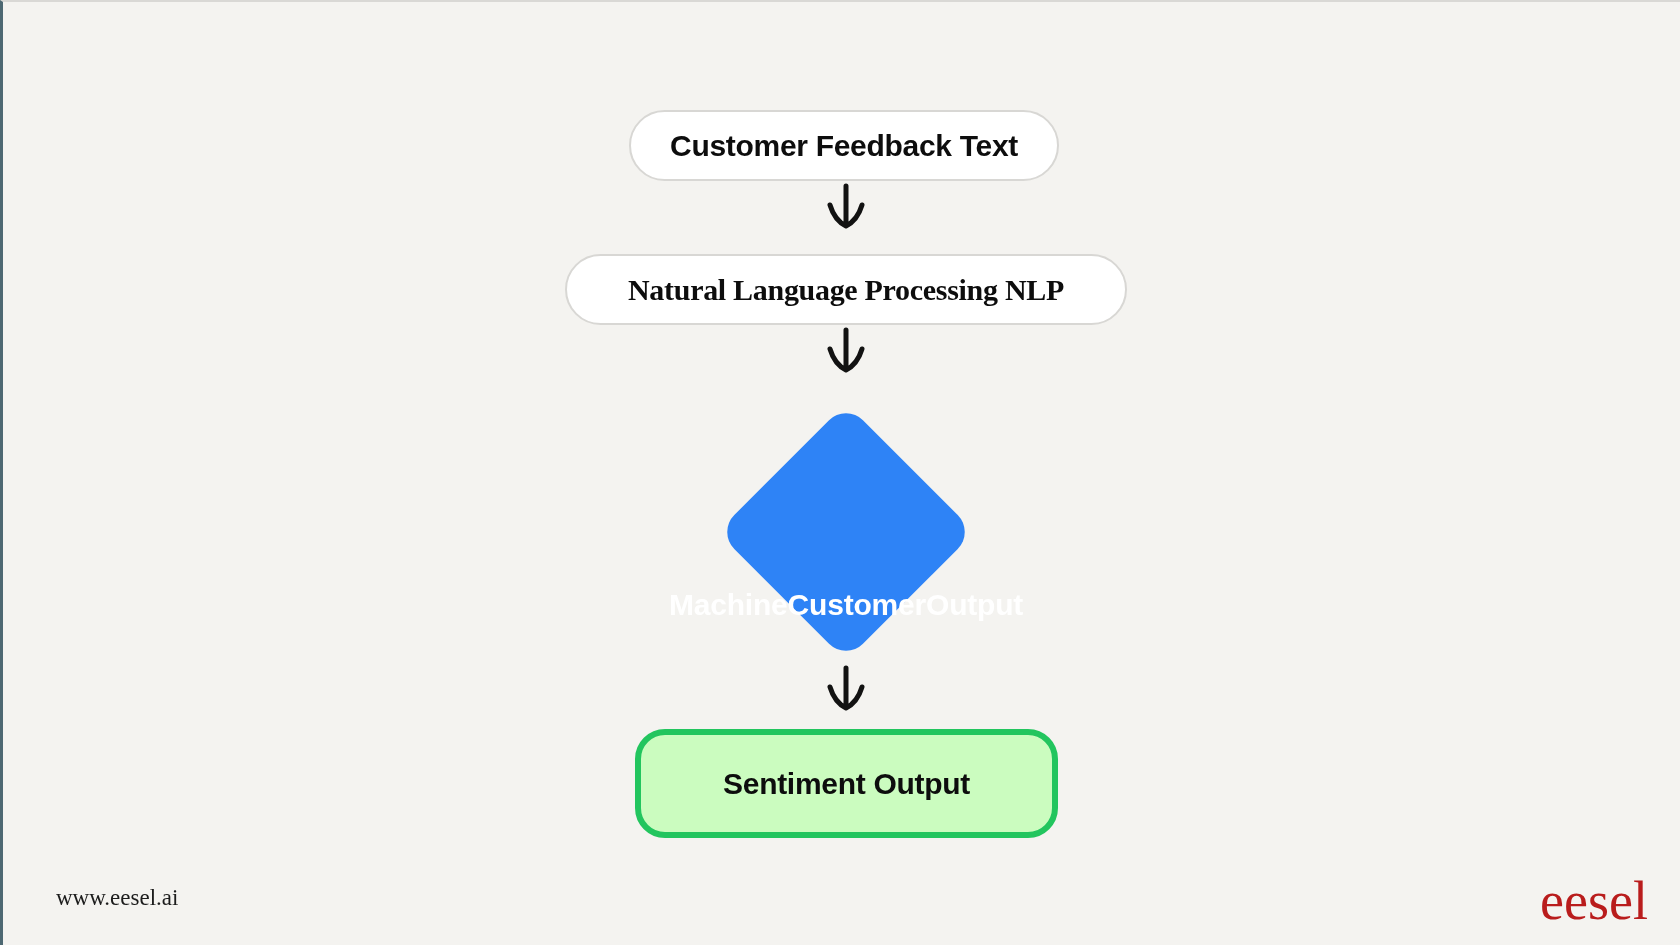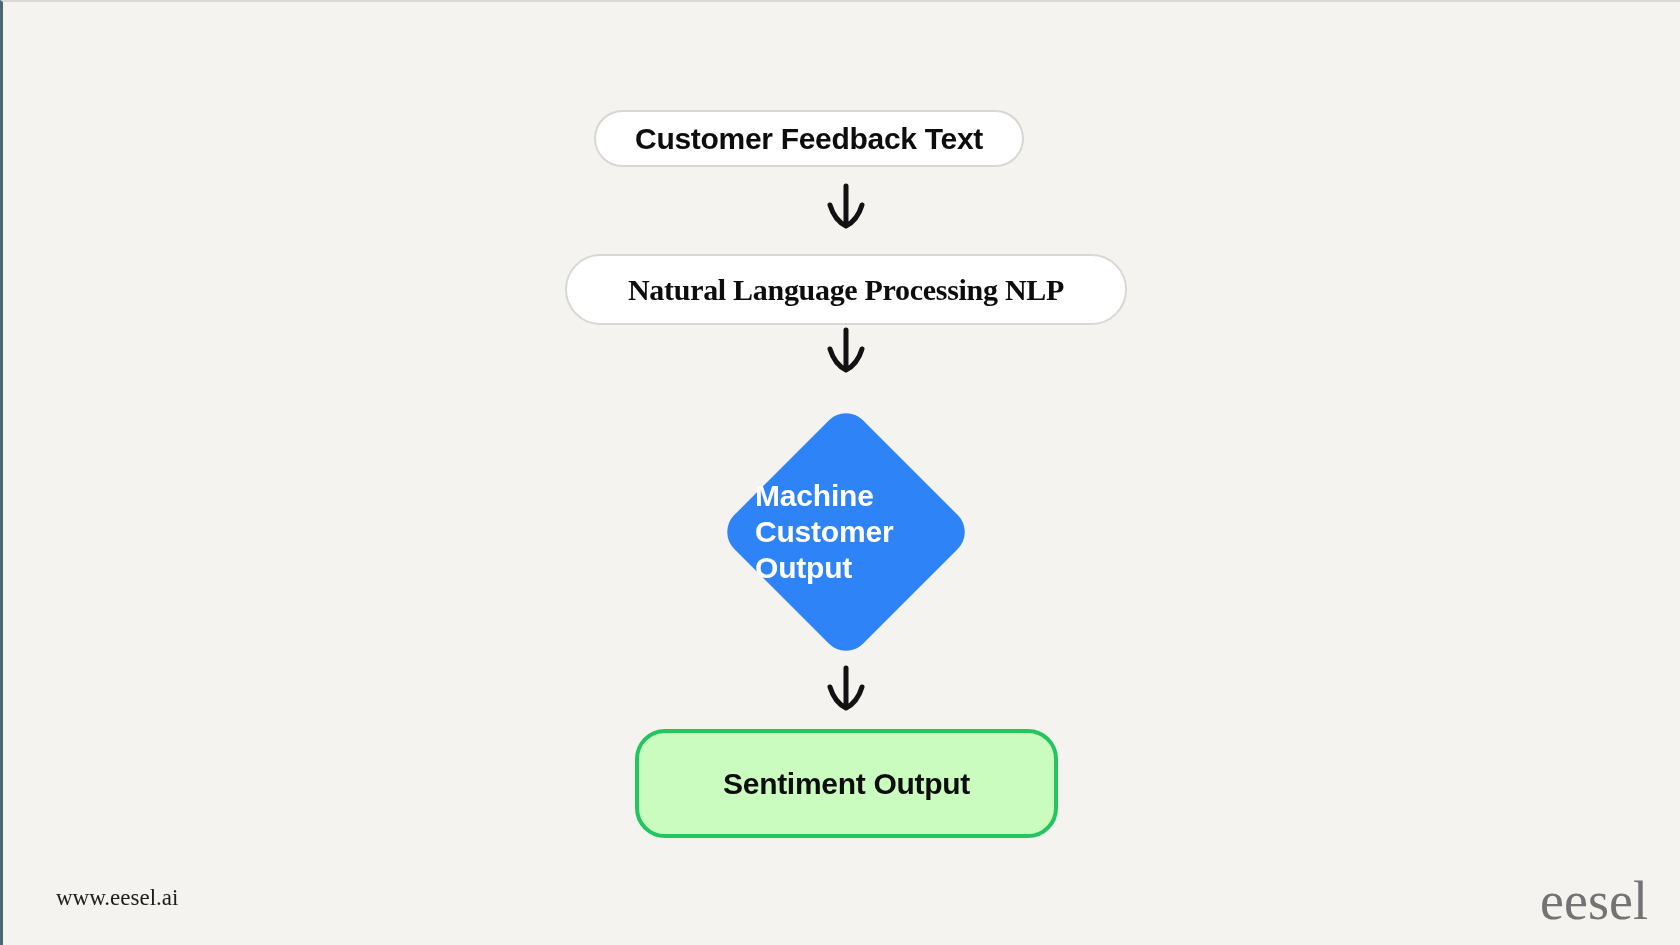--- a/index.html
+++ b/index.html
@@ -21,21 +21,21 @@
     text-align: center;
   }
   .pill {
     background: #ffffff;
     border: 2px solid #d8d7d4;
     border-radius: 36px;
     font-weight: bold;
     font-size: 30px;
     letter-spacing: -0.3px;
   }
-  .pill-1 { left: 591px; top: 108px; width: 430px; height: 57px; }
+  .pill-1 { left: 626px; top: 108px; width: 430px; height: 71px; }
   .pill-2 { left: 562px; top: 252px; width: 562px; height: 71px; font-family: Liberation Serif, serif; }
 
   .arrow {
     position: absolute;
     width: 44px;
     height: 48px;
     color: #121212;
   }
   .arrow-1 { left: 821px; top: 181px; }
   .arrow-2 { left: 821px; top: 325px; }
@@ -46,34 +46,33 @@
     position: absolute;
     inset: 0;
     background: #2e83f6;
     border-radius: 24px;
     transform: rotate(45deg);
   }
   .diamond-label {
     position: absolute;
     inset: 0;
     display: flex;
-    flex-direction: column;
-    align-items: flex-start;
+    align-items: flex-end;
     justify-content: center;
     color: #ffffff;
     font-weight: bold;
     font-size: 30px;
     line-height: 36px;
     text-align: center;
     letter-spacing: -0.2px;
   }
   .output-box {
     left: 632px; top: 727px; width: 423px; height: 109px;
     background: #cbfcbf;
-    border: 4px solid #22c55e;
+    border: 6px solid #22c55e;
     border-radius: 30px;
     flex-direction: row;
     line-height: 37px;
   }
   .output-title { font-weight: bold; font-size: 30px; letter-spacing: -0.3px; }
   .output-subtitle { font-weight: normal; font-size: 29px; color: #141414; }
 
   .footer-url {
     position: absolute;
     left: 53px;
@@ -81,21 +80,21 @@
     font-family: "Liberation Serif", serif;
     font-size: 23px;
     color: #1c1c1c;
   }
   .footer-logo {
     position: absolute;
     right: 32px;
     top: 868px;
     font-family: "Liberation Serif", serif;
     font-size: 54px;
-    color: #737373;
+    color: #b91c1c;
   }
 </style>
 </head>
 <body>
 
 <div class="node pill pill-1" style="background: rgb(255, 255, 255);">
   <span>Customer Feedback Text</span>
 </div>
 
 <svg class="arrow arrow-1" viewBox="0 0 44 48" aria-hidden="true">

